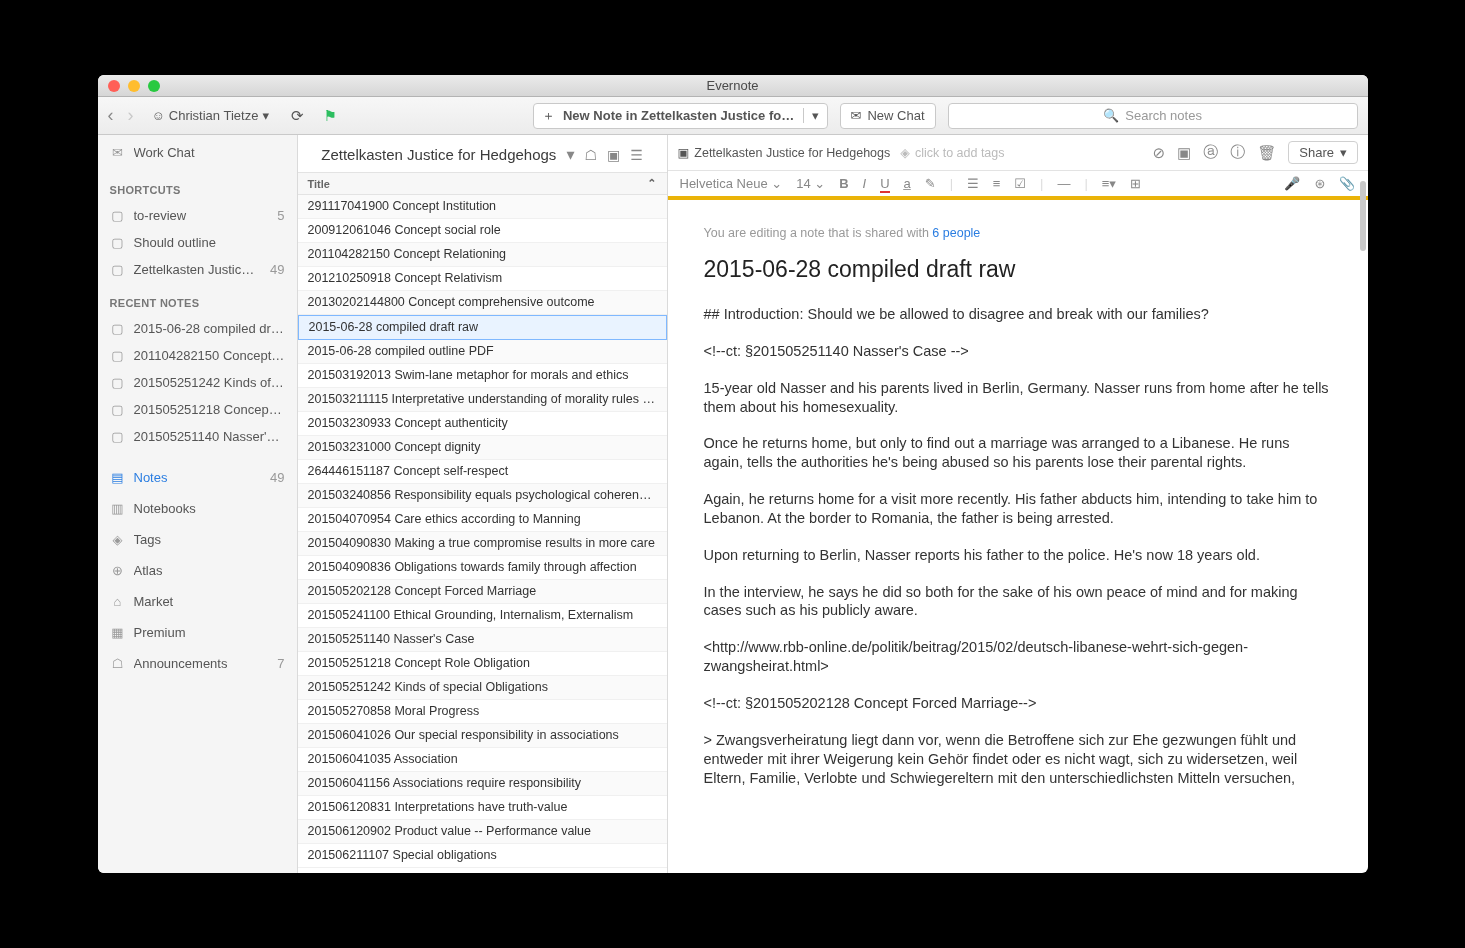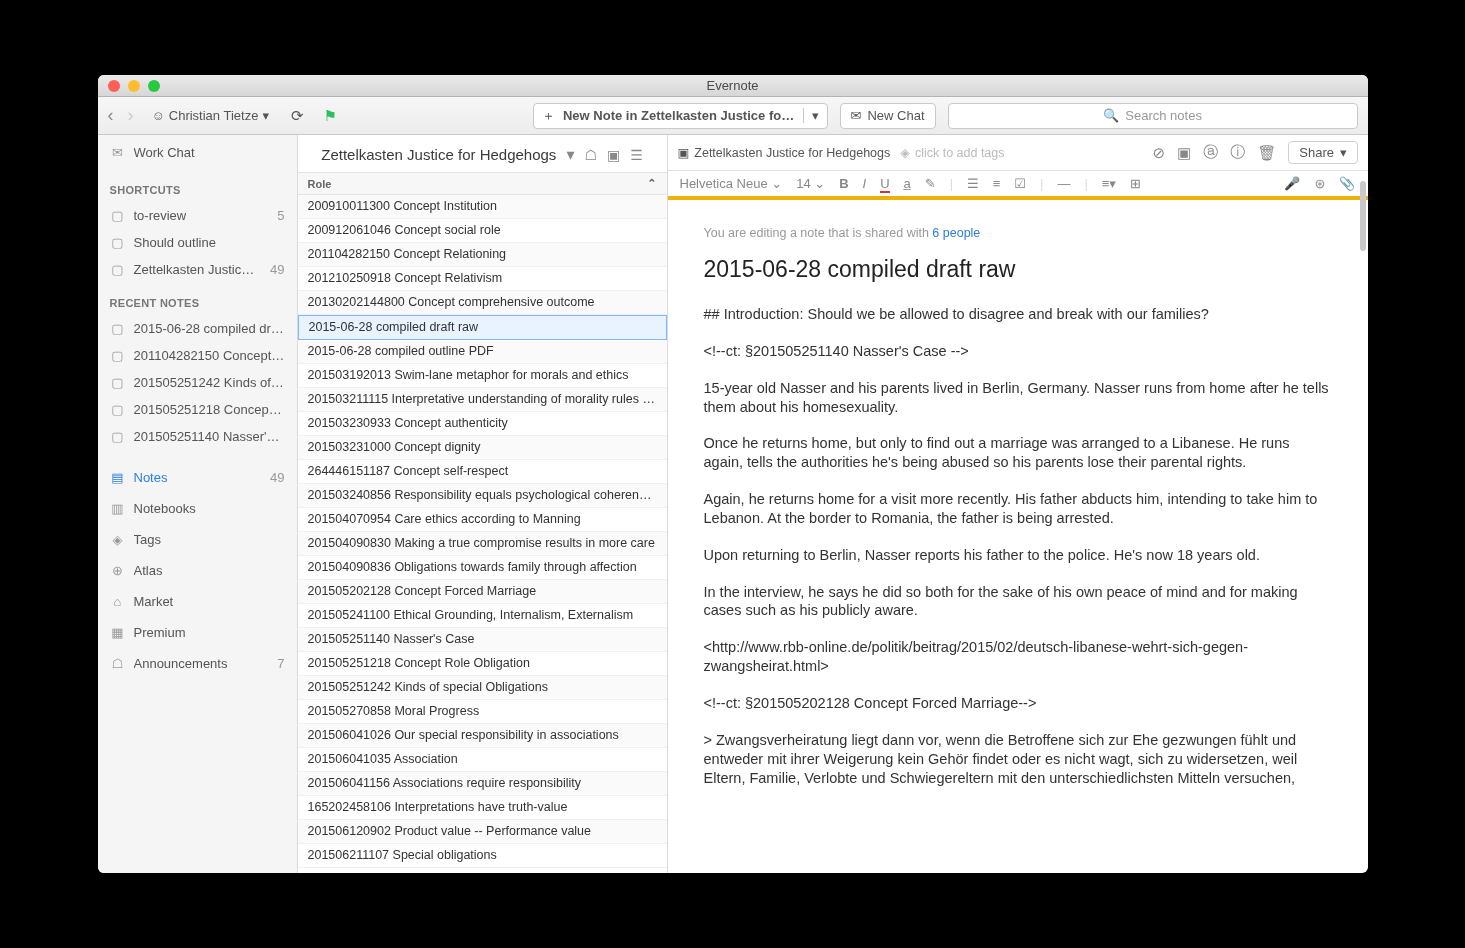--- a/index.html
+++ b/index.html
@@ -183,25 +183,25 @@
 
     <div class="notelist">
       <div class="nl-head">
         <span class="nl-title">Zettelkasten Justice for Hedgehogs</span>
         <span style="color:#888;">▾</span>
         <span class="nl-ico">☖</span>
         <span class="nl-ico">▣</span>
         <span class="nl-ico">☰</span>
       </div>
       <div class="nl-colh">
-        <span>Role</span>
+        <span>Title</span>
         <span>⌃</span>
       </div>
       <div class="nl-rows" id="nlr">
-          <div class="nl-row">200910011300 Concept Institution</div>
+          <div class="nl-row">291117041900 Concept Institution</div>
           <div class="nl-row">200912061046 Concept social role</div>
           <div class="nl-row">201104282150 Concept Relationing</div>
           <div class="nl-row">201210250918 Concept Relativism</div>
           <div class="nl-row">20130202144800 Concept comprehensive outcome</div>
           <div class="nl-row sel">2015-06-28 compiled draft raw</div>
           <div class="nl-row">2015-06-28 compiled outline PDF</div>
           <div class="nl-row">201503192013 Swim-lane metaphor for morals and ethics</div>
           <div class="nl-row">201503211115 Interpretative understanding of morality rules out…</div>
           <div class="nl-row">201503230933 Concept authenticity</div>
           <div class="nl-row">201503231000 Concept dignity</div>
@@ -212,21 +212,21 @@
           <div class="nl-row">201504090836 Obligations towards family through affection</div>
           <div class="nl-row">201505202128 Concept Forced Marriage</div>
           <div class="nl-row">201505241100 Ethical Grounding, Internalism, Externalism</div>
           <div class="nl-row">201505251140 Nasser's Case</div>
           <div class="nl-row">201505251218 Concept Role Obligation</div>
           <div class="nl-row">201505251242 Kinds of special Obligations</div>
           <div class="nl-row">201505270858 Moral Progress</div>
           <div class="nl-row">201506041026 Our special responsibility in associations</div>
           <div class="nl-row">201506041035 Association</div>
           <div class="nl-row">201506041156 Associations require responsibility</div>
-          <div class="nl-row">165202458106 Interpretations have truth-value</div>
+          <div class="nl-row">201506120831 Interpretations have truth-value</div>
           <div class="nl-row">201506120902 Product value -- Performance value</div>
           <div class="nl-row">201506211107 Special obligations</div>
         </div>
     </div>
 
     <div class="editor">
       <div class="ed-top">
         <div class="nb-chip">
           <span>▣</span>
           <span>Zettelkasten Justice for Hedgehogs</span>

